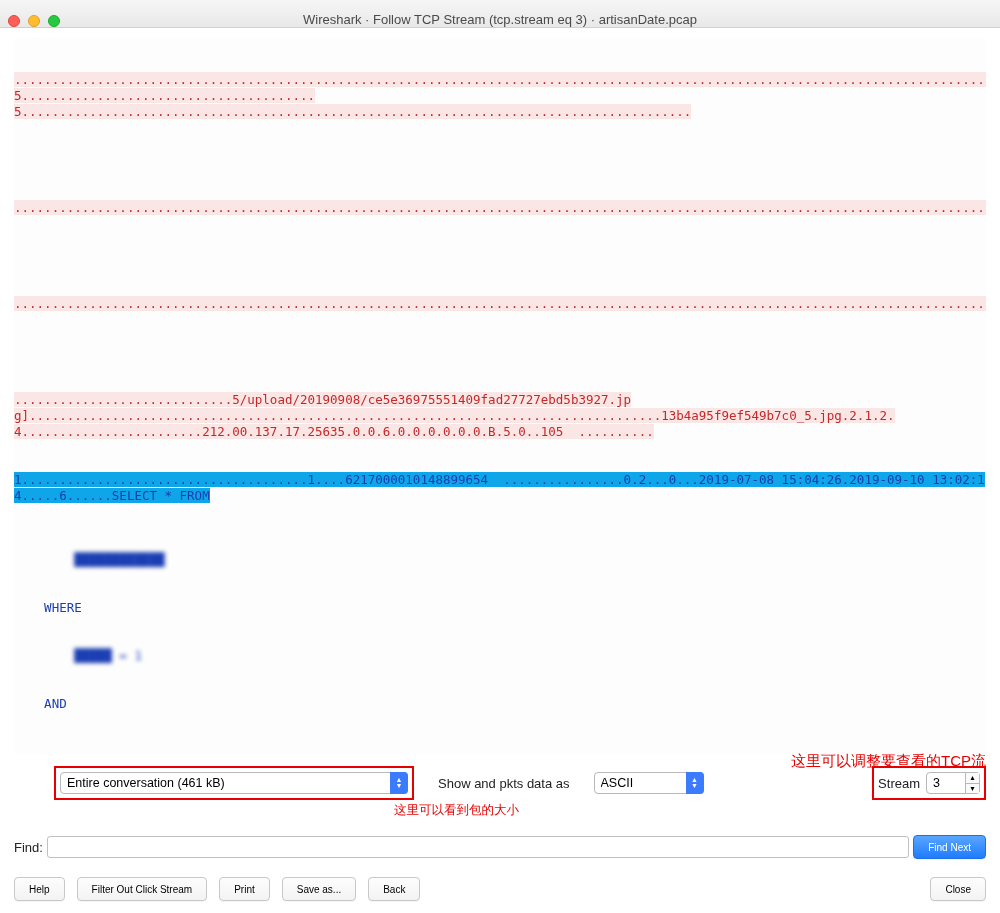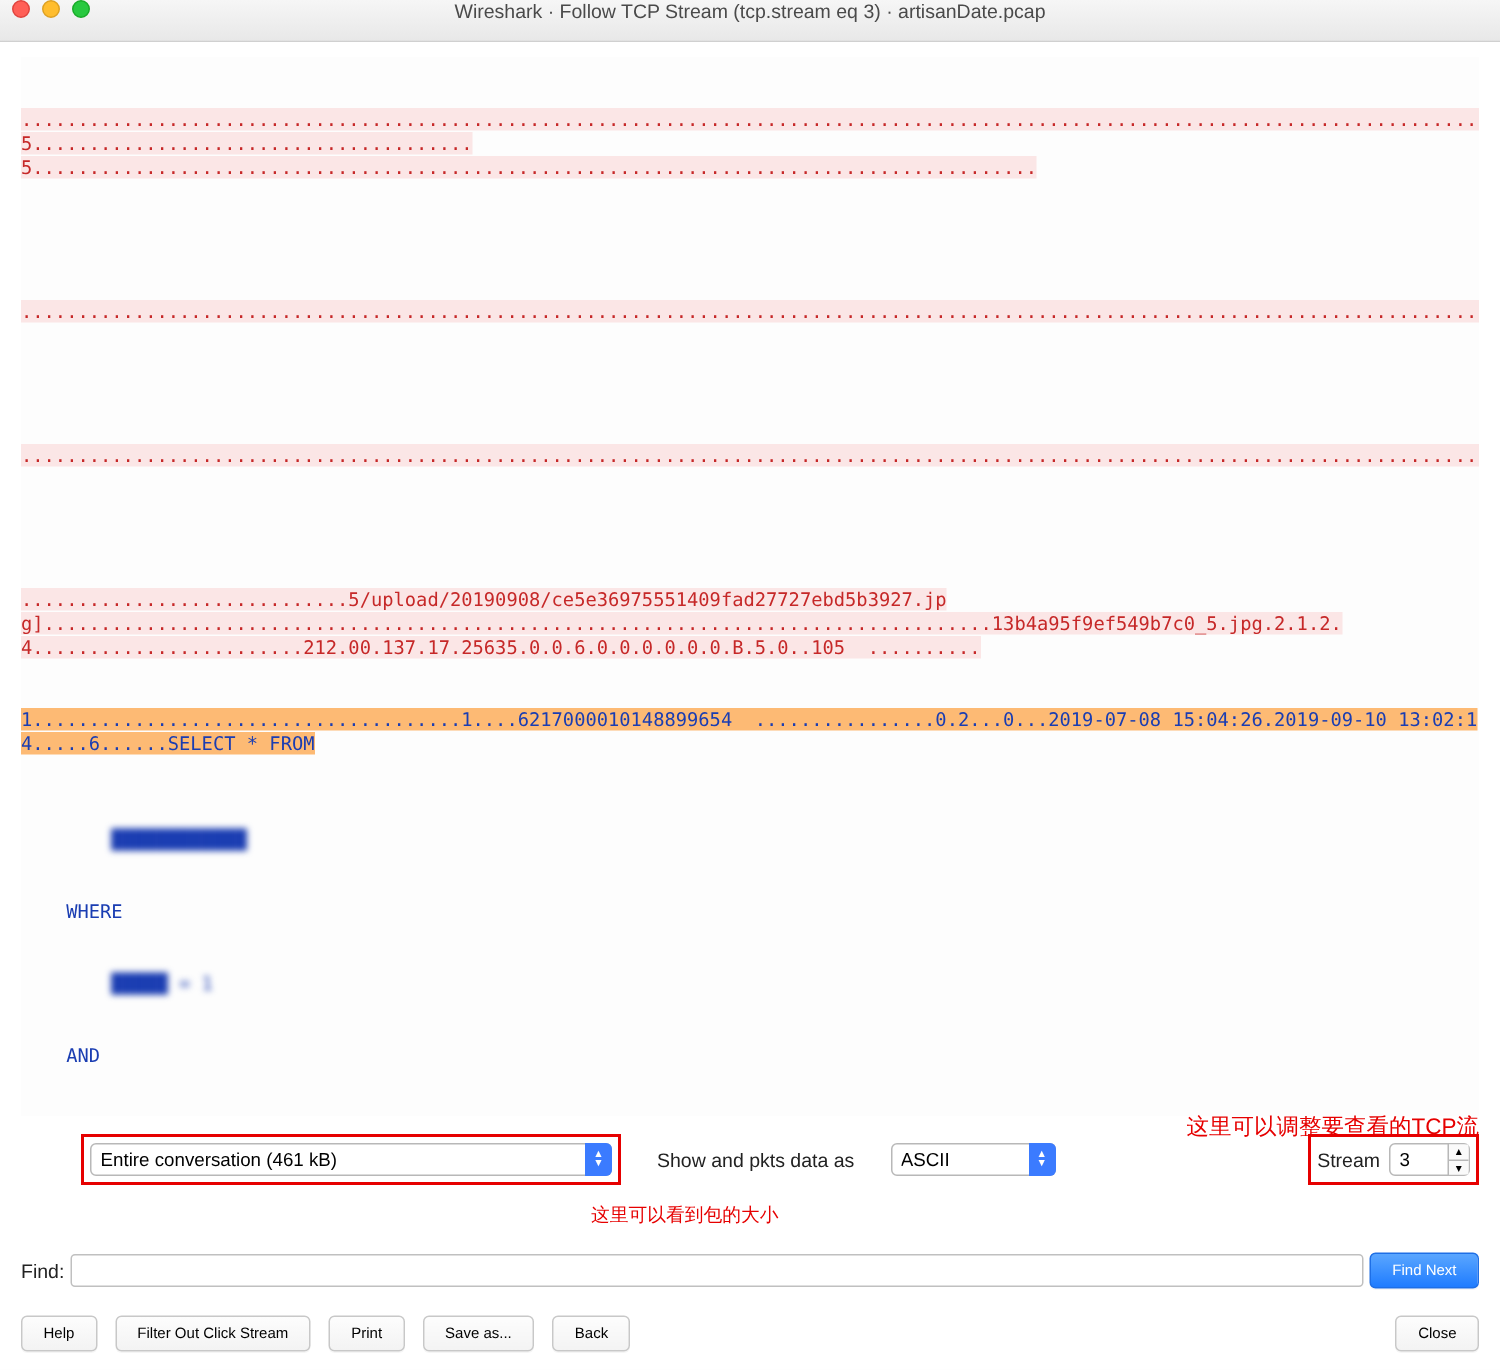--- a/index.html
+++ b/index.html
@@ -5,21 +5,21 @@
   * { box-sizing: border-box; }
   html, body { margin: 0; padding: 0; font-family: -apple-system, "Helvetica Neue", Arial, sans-serif; font-size: 13px; }
   body { background: #fff; width: 1000px; height: 913px; overflow: hidden; }
 
   
   .titlebar {
     height: 28px;
     background: linear-gradient(#f6f6f6, #e8e8e8);
     border-bottom: 1px solid #d0d0d0;
     display: flex;
-    align-items: flex-start;
+    align-items: flex-end;
     padding: 0 8px;
     position: relative;
   }
   .traffic { display: flex; gap: 8px; align-items: center; }
   .traffic span { width: 12px; height: 12px; border-radius: 50%; display: inline-block; }
   .tl-close { background: #ff5f57; border: 1px solid #e0443e; }
   .tl-min   { background: #ffbd2e; border: 1px solid #dea123; }
   .tl-max   { background: #28c940; border: 1px solid #1aab29; }
   .title { position: absolute; left: 0; right: 0; text-align: center; font-size: 13px; color: #4a4a4a; font-weight: 500; pointer-events: none; }
 
@@ -32,34 +32,34 @@
     background: #fdfdfd;
     font-family: Menlo, Consolas, monospace;
     font-size: 12.5px;
     line-height: 16px;
     white-space: pre-wrap;
     word-break: break-all;
     overflow: hidden;
     padding: 2px 0 0 0;
   }
   .cli { background: #fbe6e6; color: #c62828; display: inline; }
-  .srv { background: #fdba74; color: #1a3db2; display: inline; }
+  .srv { background: #0ea5e9; color: #1a3db2; display: inline; }
   .sql { color: #1a3db2; }
   .sql .nl { display: block; white-space: pre; }
   .blur { filter: blur(2.2px); }
   .line { display: block; }
 
   
   .status { font-size: 11.5px; font-style: italic; color: #333; margin-top: 4px; }
   .status .client { color: #c62828; }
   .status .server { color: #1a3db2; }
 
   .annots { position: relative; height: 12px; }
   .annot-right { position: absolute; right: 0; top: -2px; color: #e60000; font-size: 15px; }
-  .annot-left { color: #e60000; font-size: 12.5px; margin-left: 380px; margin-top: 12px; }
+  .annot-left { color: #e60000; font-size: 12.5px; margin-left: 380px; margin-top: 2px; }
 
   .ctrl-row1 { display: flex; align-items: center; gap: 24px; margin-top: 0; padding-left: 40px; }
   .redbox { border: 2px solid #e60000; padding: 4px 4px; display: inline-flex; align-items: center; gap: 8px; }
   .redbox.left { width: 360px; }
   .redbox.right { }
   select.mac, input.mac {
     -webkit-appearance: none; appearance: none;
     background: #fff; border: 1px solid #b8b8b8; border-radius: 4px;
     height: 22px; font-size: 12.5px; padding: 0 6px;
   }

